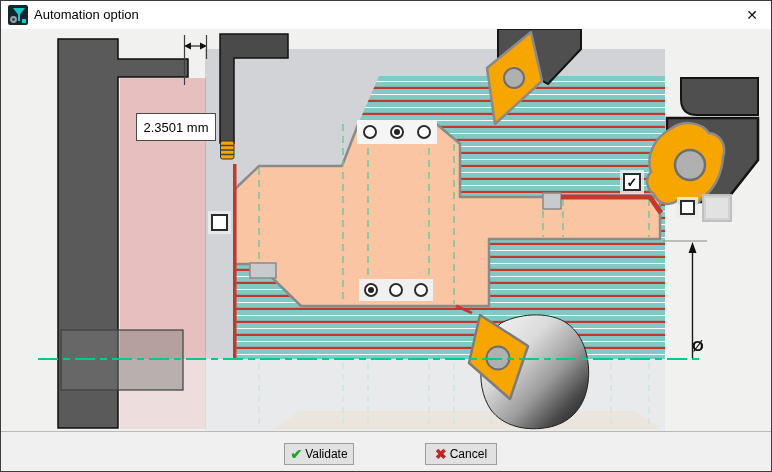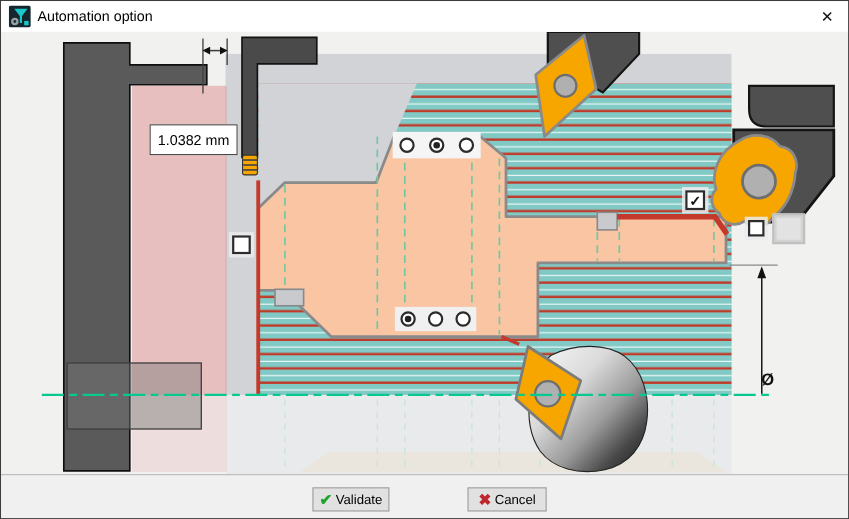--- a/index.html
+++ b/index.html
@@ -166,21 +166,21 @@
       </g>
 
       <g>
         <line x1="662" y1="212" x2="706" y2="212" stroke="#8A8A8A" stroke-width="1.2"></line>
         <line x1="691.5" y1="216" x2="691.5" y2="329" stroke="#1A1A1A" stroke-width="1.4"></line>
         <polygon points="691.5,213 687.5,224 695.5,224" fill="#111"></polygon>
       </g>
     </svg>
 
     <div class="dim-box" id="dim-gap" style="position:absolute;">
-      <span>1.0382 mm</span>
+      <span>2.3501 mm</span>
     </div>
     <div id="dia-symbol" style="top:308px">Ø</div>
 
     <div class="cbx" id="cbx-left" style="top:185px"></div>
     <div class="cbx" id="cbx-hatch" style="top:144px">✓</div>
     <div class="cbx" id="cbx-lower" style="top:171px"></div>
     <div id="gray-btn" style="top:165px"></div>
 
     <div class="radio-group" id="radios-top" style="top:91px">
         <span class="radio"></span>

